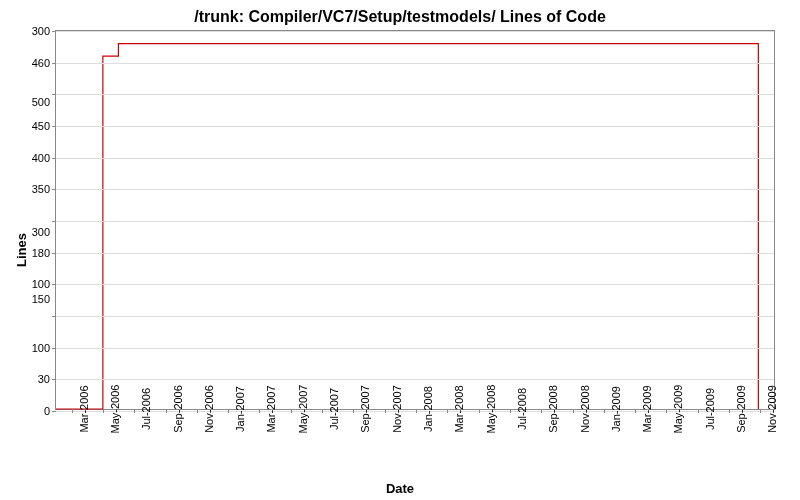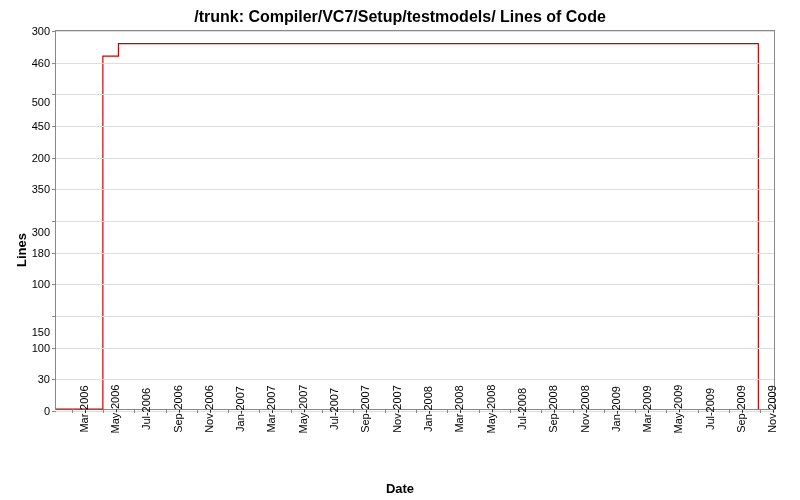--- a/index.html
+++ b/index.html
@@ -32,36 +32,36 @@
       <div class="ytick-mark" style="top: 380px;"></div>
       <div class="ytick" style="top: 380px;">0</div>
       <div class="ytick-line" style="top: 348.333px;"></div>
       <div class="ytick-mark" style="top: 348.333px;"></div>
       <div class="ytick" style="top: 348.333px;">30</div>
       <div class="ytick-line" style="top: 316.667px;"></div>
       <div class="ytick-mark" style="top: 316.667px;"></div>
       <div class="ytick" style="top: 316.667px;">100</div>
       <div class="ytick-line" style="top: 285px;"></div>
       <div class="ytick-mark" style="top: 285px;"></div>
-      <div class="ytick" style="top: 301px; text-align: right;">150</div>
+      <div class="ytick" style="top: 268px; text-align: right;">150</div>
       <div class="ytick-line" style="top: 253.333px;"></div>
       <div class="ytick-mark" style="top: 253.333px;"></div>
       <div class="ytick" style="top: 253.333px;">100</div>
       <div class="ytick-line" style="top: 221.667px;"></div>
       <div class="ytick-mark" style="top: 221.667px;"></div>
       <div class="ytick" style="top: 221.667px;">180</div>
       <div class="ytick-line" style="top: 190px;"></div>
       <div class="ytick-mark" style="top: 190px;"></div>
       <div class="ytick" style="top: 201px;">300</div>
       <div class="ytick-line" style="top: 158.333px;"></div>
       <div class="ytick-mark" style="top: 158.333px;"></div>
       <div class="ytick" style="top: 158.333px;">350</div>
       <div class="ytick-line" style="top: 126.667px;"></div>
       <div class="ytick-mark" style="top: 126.667px;"></div>
-      <div class="ytick" style="top: 126.667px;">200</div>
+      <div class="ytick" style="top: 126.667px;">400</div>
       <div class="ytick-line" style="top: 95px;"></div>
       <div class="ytick-mark" style="top: 95px;"></div>
       <div class="ytick" style="top: 95px;">450</div>
       <div class="ytick-line" style="top: 63.3333px;"></div>
       <div class="ytick-mark" style="top: 63.3333px;"></div>
       <div class="ytick" style="top: 71px;">500</div>
       <div class="ytick-line" style="top: 31.6667px;"></div>
       <div class="ytick-mark" style="top: 31.6667px;"></div>
       <div class="ytick" style="top: 31.6667px;">460</div>
       <div class="ytick-line" style="top: 0px;"></div>

